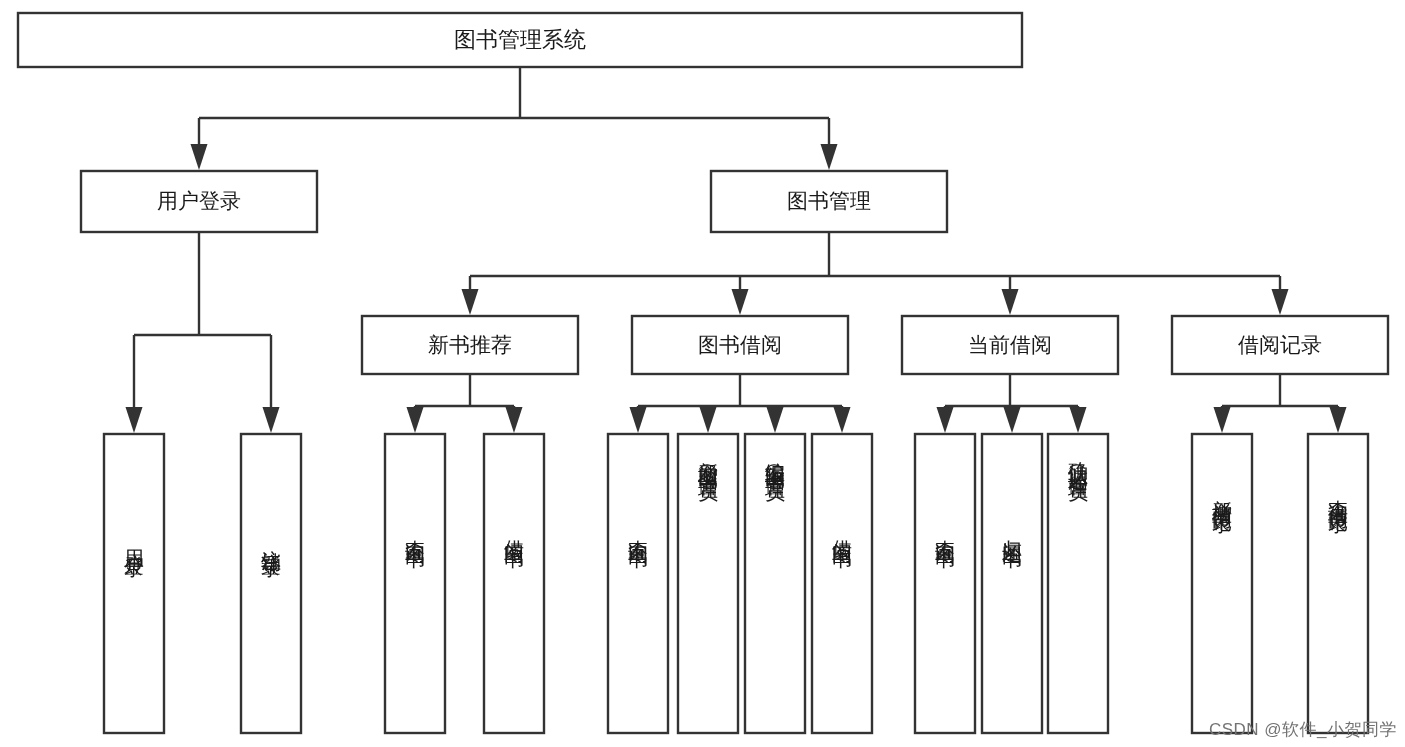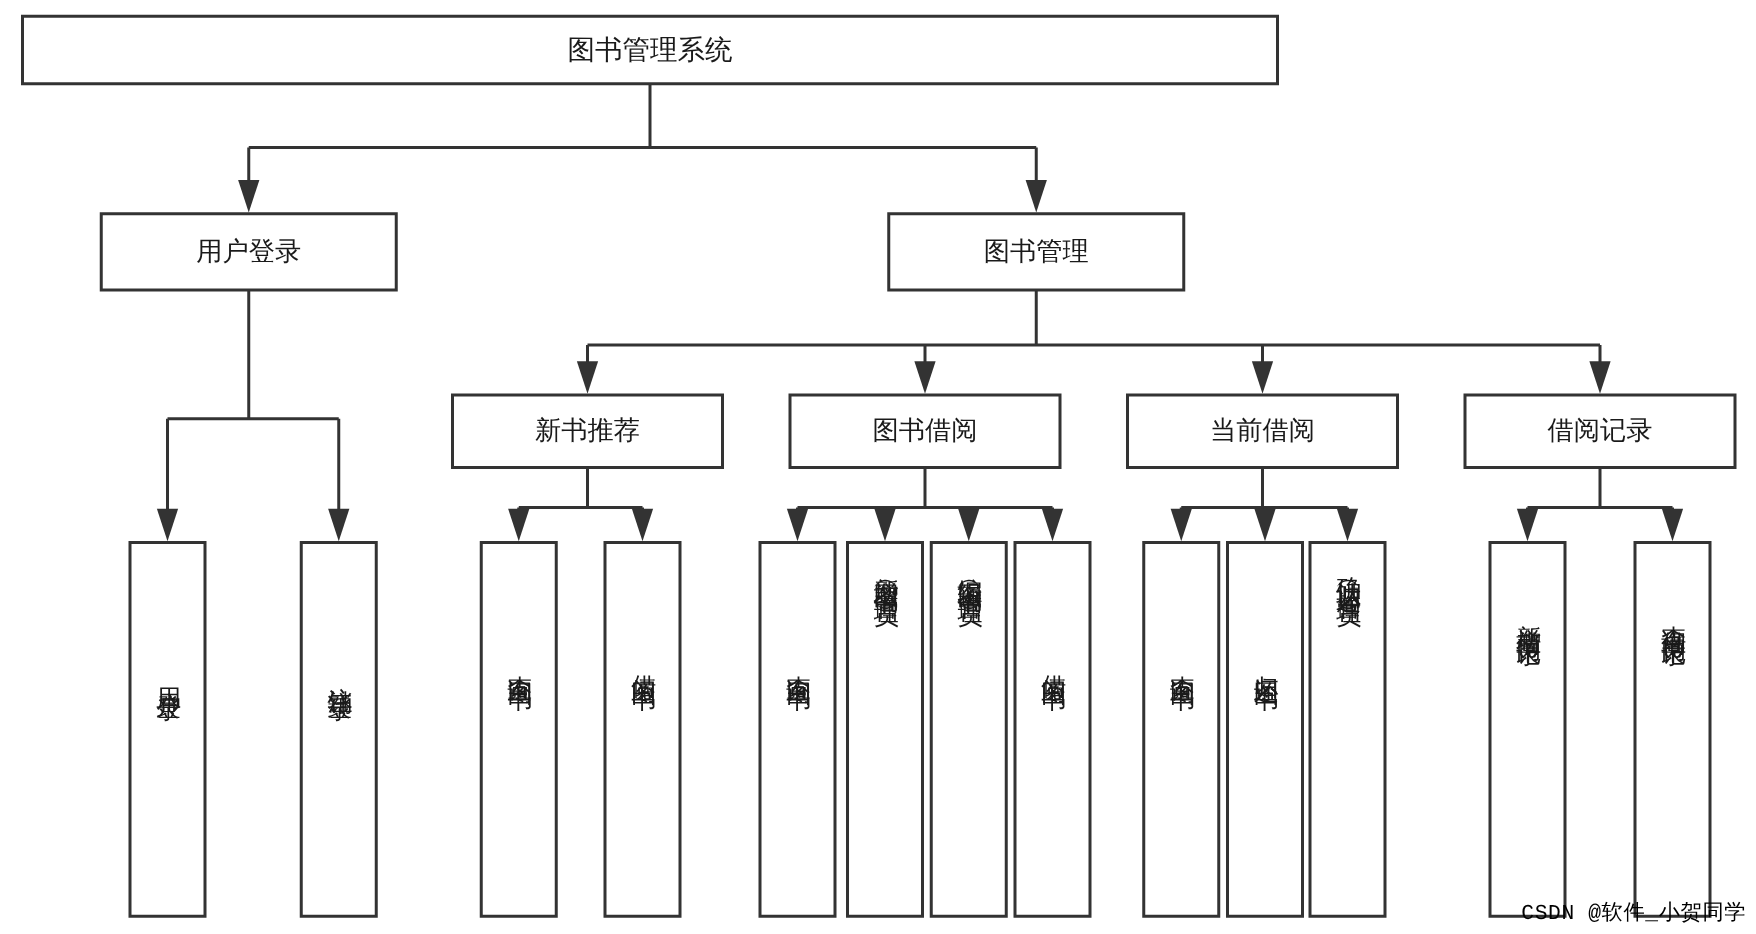--- a/index.html
+++ b/index.html
@@ -70,23 +70,23 @@
     font-size: 20px;
     line-height: 1.05;
     letter-spacing: 3px;
     color: #1a1a1a;
     white-space: nowrap;
   }
   .watermark {
     position: absolute;
     right: 8px;
     bottom: 6px;
-    font-family: Liberation Mono, monospace;
+    font-family: Liberation Sans, sans-serif;
     font-size: 17px;
-    color: #000000;
+    color: #737373;
     letter-spacing: 0.5px;
     white-space: nowrap;
   }
 </style>
 </head>
 <body>
 
 <div id="diagram-root">
 
   <svg class="diagram-canvas" viewBox="0 0 1405 747">

